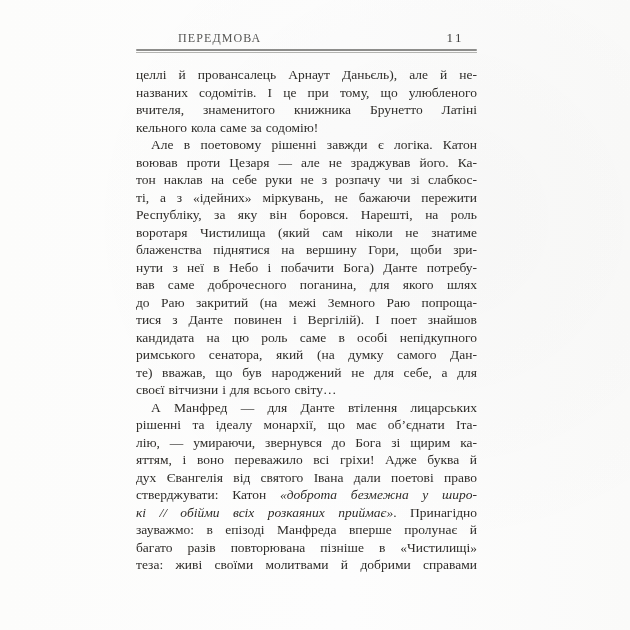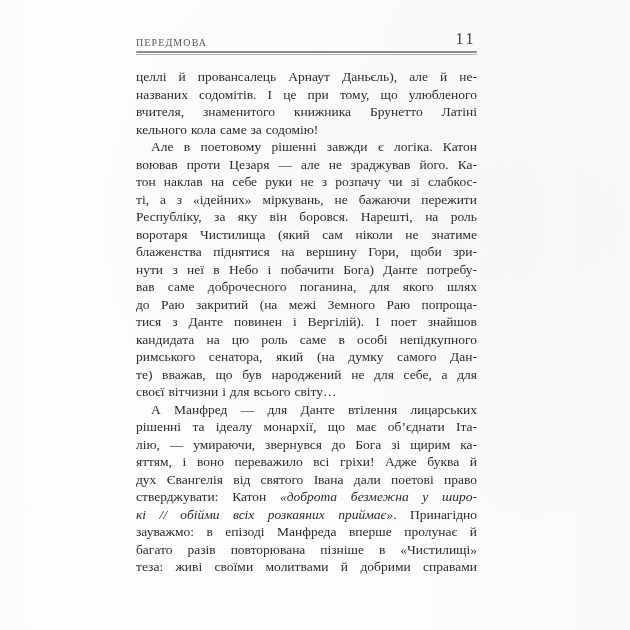--- a/index.html
+++ b/index.html
@@ -24,30 +24,31 @@
     left: 136px;
     top: 30px;
     width: 341px;
   }
   .header-row {
     display: flex;
     justify-content: space-between;
     align-items: flex-end;
   }
   .running-title {
-    font-size: 10px;
+    font-size: 12px;
     letter-spacing: 1.1px;
     color: #565654;
     text-transform: uppercase;
+    margin-left: 42px;
   }
   .page-number {
-    font-size: 16px;
+    font-size: 13px;
     letter-spacing: 2.5px;
     color: #3f3f3d;
-    margin-right: 1px;
+    margin-right: 13px;
   }
   .rule { margin-top: 3px; }
   .rule-thick { height: 2px; background: #8d8d8b; border-radius: 1px; }
   .rule-thin  { height: 1px; background: #b4b4b1; margin-top: 1px; }
   .page-body {
     margin-top: 13px;
     font-size: 13.5px;
     line-height: 17.5px;
     color: #2e2c29;
   }

